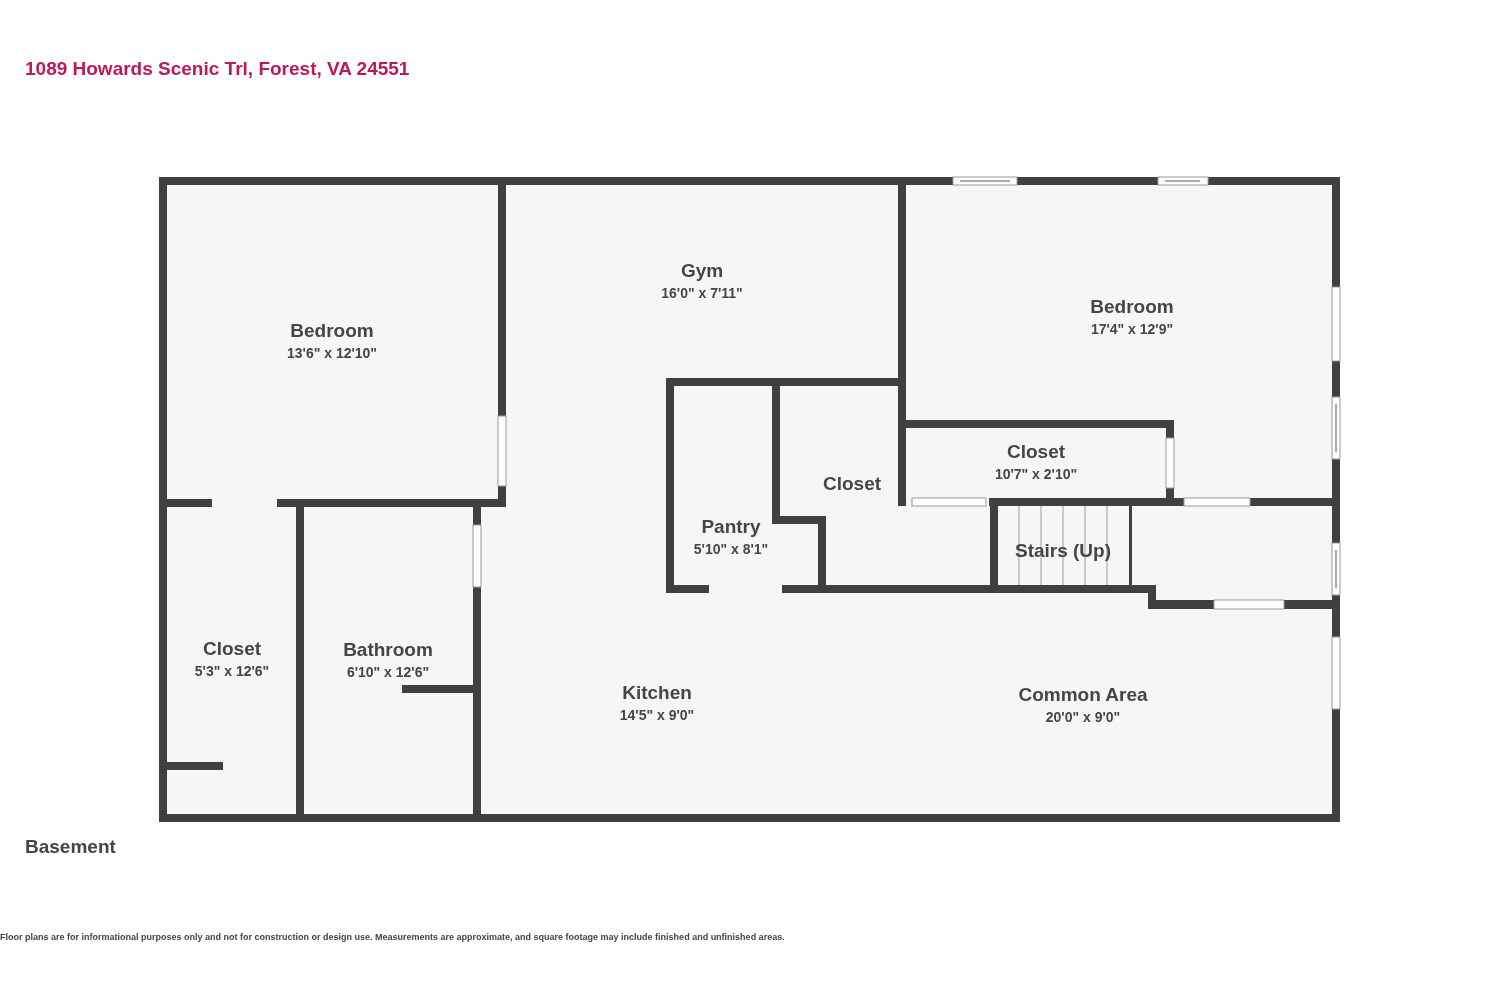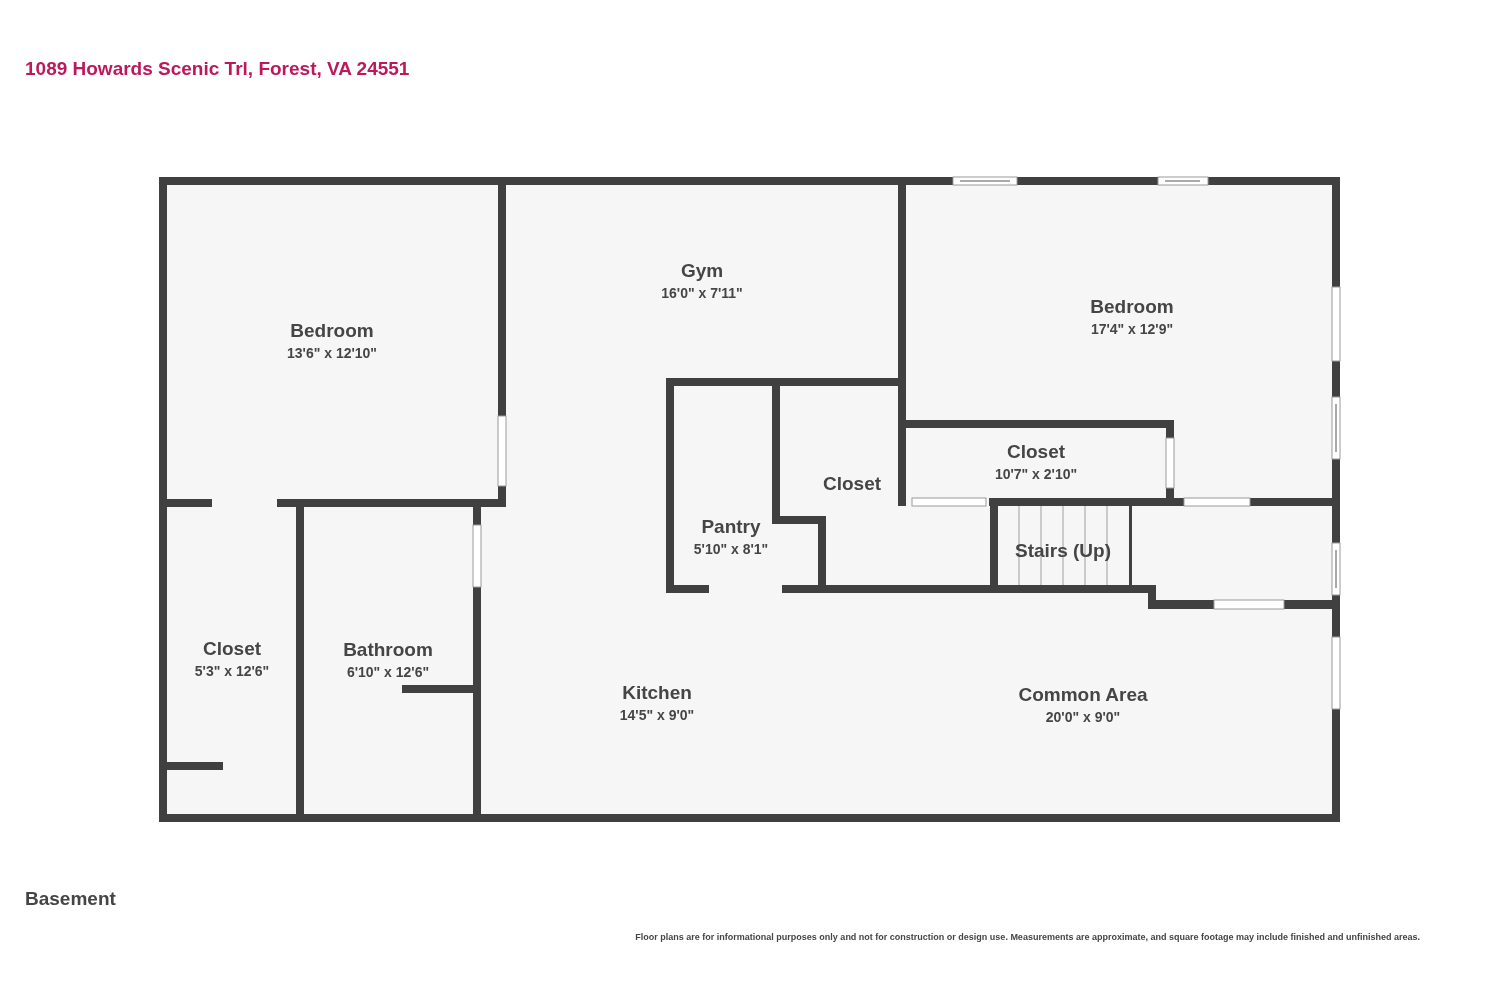--- a/index.html
+++ b/index.html
@@ -1,20 +1,20 @@
 <!DOCTYPE html>
 <html><head>
 <meta charset="utf-8">
 <style>
   html, body { margin: 0; padding: 0; background: #ffffff; }
   body { width: 1500px; height: 1000px; position: relative; overflow: hidden;
          font-family: "Liberation Sans", "DejaVu Sans", sans-serif; color: #454545; }
   .address { position: absolute; left: 25px; top: 58px; font-size: 19px; font-weight: bold; color: #be185d; }
-  .floor-name { position: absolute; left: 25px; top: 888px; font-size: 19px; font-weight: bold; color: #454545; }
-  .disclaimer { position: absolute; left: 0; width: 1420px; top: 932px; text-align: right;
+  .floor-name { position: absolute; left: 25px; top: 836px; font-size: 19px; font-weight: bold; color: #454545; }
+  .disclaimer { position: absolute; left: 0; width: 1420px; top: 932px; text-align: left;
                 font-size: 9px; font-weight: bold; color: #454545; }
   svg.plan { position: absolute; left: 0; top: 0; }
   .room-label { font-family: "Liberation Sans", "DejaVu Sans", sans-serif; font-weight: bold; fill: #454545; }
   .rname { font-size: 19px; }
   .rdim { font-size: 14px; }
 </style>
 </head>
 <body>
 
 <div class="address">1089 Howards Scenic Trl, Forest, VA 24551</div>

